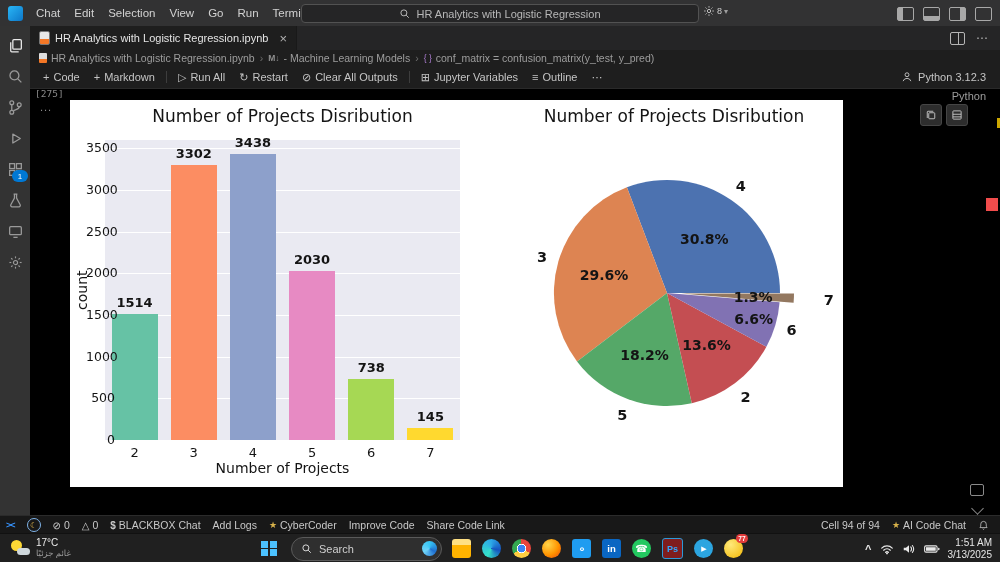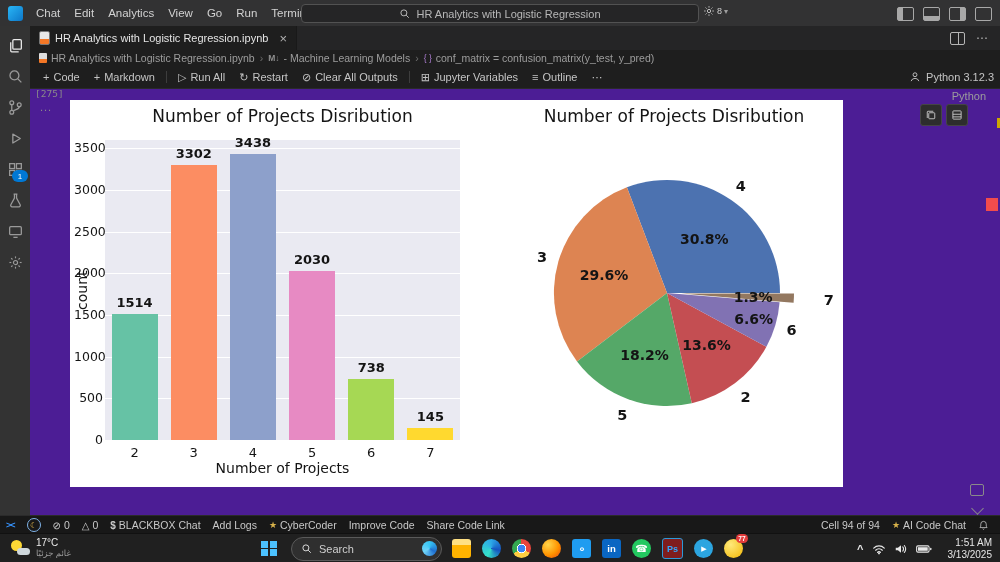--- a/index.html
+++ b/index.html
@@ -43,46 +43,46 @@
   .bc-notebook{width:8px;height:10px;background:linear-gradient(180deg,#ddd 55%,#f37726 55%);border-radius:1px;display:inline-block;}
   .bc-markdown{font-size:8.5px;font-weight:bold;color:#8f8f8f;}
   .bc-symbol{font-size:8.5px;color:#b180d7;}
 
   
   .nb-toolbar{position:absolute;left:30px;top:66px;right:0;height:22px;background:#1e1e1e;border-bottom:1px solid #2a2a2a;display:flex;align-items:center;padding-left:6px;z-index:5;}
   .tb-left{display:flex;align-items:center;}
   .tb-item{display:flex;align-items:center;gap:4px;background:none;border:none;color:#c5c5c5;font-size:11px;padding:0 7px;height:22px;font-family:inherit;cursor:pointer;}
   .tb-icon{font-size:11px;color:#c5c5c5;}
   .tb-sep{width:1px;height:12px;background:#3d3d3d;margin:0 4px;display:inline-block;}
-  .tb-kernel{margin-left:auto;display:flex;align-items:center;gap:5px;color:#c5c5c5;font-size:11px;padding-right:6px;cursor:pointer;}
+  .tb-kernel{margin-left:auto;display:flex;align-items:center;gap:5px;color:#c5c5c5;font-size:11px;padding-right:14px;cursor:pointer;}
   .lang-indicator{position:absolute;right:14px;top:90px;font-size:11px;color:#9d9d9d;z-index:5;padding-left:10px;}
 
   
-  .editor{position:absolute;left:30px;top:88px;right:0;height:427px;background:#4c1d95;}
+  .editor{position:absolute;left:30px;top:88px;right:0;height:427px;background:#000000;}
   .exec-count{position:absolute;left:5px;top:0;font-family:"DejaVu Sans Mono",monospace;font-size:9.5px;color:#8a8a8a;}
   .cell-more{position:absolute;left:10px;top:13px;color:#8a8a8a;font-size:11px;letter-spacing:1px;cursor:pointer;}
   .output-panel{position:absolute;left:40px;top:12px;width:773px;height:387px;background:#ffffff;}
   .out-btn{position:absolute;top:16px;width:22px;height:22px;background:#2d2d2d;border:1px solid #454545;border-radius:3px;display:flex;align-items:center;justify-content:center;padding:0;cursor:pointer;}
   .out-btn.b1{left:890px;} .out-btn.b2{left:916px;}
   .scroll-marker{position:absolute;right:2px;top:110px;width:12px;height:13px;background:#f14c4c;}
   .scroll-marker.orange{right:0;top:30px;width:3px;height:10px;background:#cca700;}
   .corner-icons{position:absolute;right:16px;top:396px;display:flex;flex-direction:column;gap:8px;align-items:center;}
   .box-icon{width:12px;height:10px;border:1.2px solid #8a8a8a;border-radius:2px;}
   .chev{width:8px;height:8px;border-right:1.6px solid #8a8a8a;border-bottom:1.6px solid #8a8a8a;transform:rotate(45deg);}
 
   
   #bar-chart{position:absolute;left:0;top:0;width:395px;height:387px;font-family:"DejaVu Sans",sans-serif;color:#141414;}
   #pie-chart{position:absolute;left:395px;top:0;width:378px;height:387px;font-family:"DejaVu Sans",sans-serif;color:#141414;}
   .chart-title{position:absolute;left:35px;top:6px;width:355px;text-align:center;font-weight:normal;font-size:17px;color:#141414;}
   #pie-chart .chart-title{left:40px;width:338px;}
   .bar-plot{position:absolute;left:35px;top:40px;width:355px;height:300px;background:#eaeaf2;}
   .gridline{position:absolute;left:0;right:0;border-top:1.6px solid #ffffff;}
   .bar{position:absolute;bottom:0;width:46px;}
   .bar-value{position:absolute;text-align:center;font-weight:bold;font-size:13px;color:#141414;}
-  .ytick{position:absolute;left:4px;width:29px;text-align:right;font-size:12.5px;color:#141414;}
+  .ytick{position:absolute;left:16px;width:29px;text-align:right;font-size:12.5px;color:#141414;}
   .xtick{position:absolute;text-align:center;font-size:13px;color:#141414;}
   .xlabel{position:absolute;left:35px;top:360px;width:355px;text-align:center;font-size:14px;color:#141414;}
   .ylabel{position:absolute;left:4px;top:40px;height:300px;writing-mode:vertical-rl;transform:rotate(180deg);display:flex;align-items:center;justify-content:center;font-size:14px;color:#141414;}
   #pie-svg{position:absolute;left:0;top:30px;overflow:visible;}
 
   
   .statusbar{position:absolute;left:0;top:515px;width:100%;height:18px;background:#181818;border-top:1px solid #2b2b2b;display:flex;align-items:center;font-size:10.5px;color:#c8c8c8;z-index:30;}
   #status-left{display:flex;align-items:center;height:100%;}
   #status-right{margin-left:auto;display:flex;align-items:center;height:100%;padding-right:5px;}
   .sb-item{display:flex;align-items:center;gap:3px;padding:0 6px;height:100%;cursor:pointer;}
@@ -119,33 +119,33 @@
   .app-whatsapp{background:#23c860;border-radius:50%;}
   .wa-glyph{color:#fff;font-size:10px;}
   .app-photoshop{background:#7f1d1d;border:1px solid #2d99d8;border-radius:3px;}
   .ps-glyph{color:#31a8ff;font-size:9px;font-weight:bold;}
   .app-telegram{background:#2ca5e0;border-radius:50%;}
   .tg-glyph{color:#fff;font-size:7px;margin-left:1px;}
   .app-messenger{background:radial-gradient(circle at 35% 30%,#ffe97a,#f2b705);border-radius:50%;}
   .app-badge{position:absolute;right:-5px;top:-5px;background:#e23c3c;color:#fff;font-size:6.5px;border-radius:6px;padding:1px 2.5px;font-weight:bold;}
   .tb-tray{position:absolute;right:8px;top:0;height:29px;display:flex;align-items:center;gap:8px;color:#e6e6e6;}
   .tray-caret{font-size:11px;font-weight:bold;cursor:pointer;}
-  .clock{text-align:right;font-size:10px;line-height:11.5px;color:#e6e6e6;cursor:pointer;margin-left:8px;}
+  .clock{text-align:right;font-size:10px;line-height:11.5px;color:#e6e6e6;cursor:pointer;}
 </style>
 </head>
 <body>
 
 <div class="screen">
 
   <header class="titlebar">
     <div class="vscode-logo"></div>
     <nav id="menus" class="menus">
         <span class="menu-item">Chat</span>
         <span class="menu-item">Edit</span>
-        <span class="menu-item">Analytics</span>
+        <span class="menu-item">Selection</span>
         <span class="menu-item">View</span>
         <span class="menu-item">Go</span>
         <span class="menu-item">Run</span>
         <span class="menu-item">Terminal</span>
         <span class="menu-item">Help</span>
       </nav>
     <div class="cmd-center">
       <svg width="12" height="12" viewBox="0 0 16 16">
           <circle cx="6.5" cy="6.5" r="4" fill="none" stroke="#bbb" stroke-width="1.3"></circle>
           <line x1="9.5" y1="9.5" x2="13" y2="13" stroke="#bbb" stroke-width="1.3"></line>

